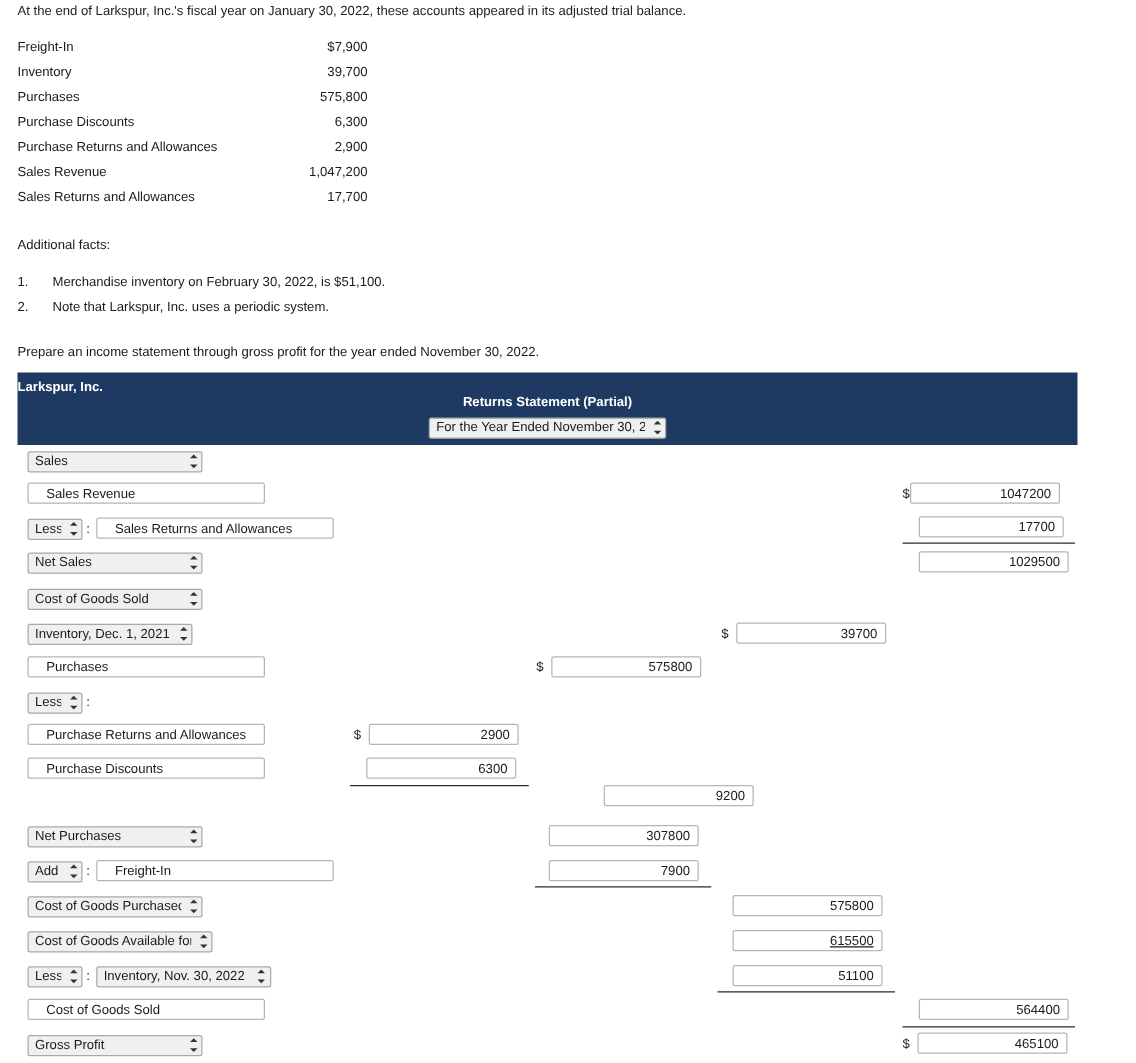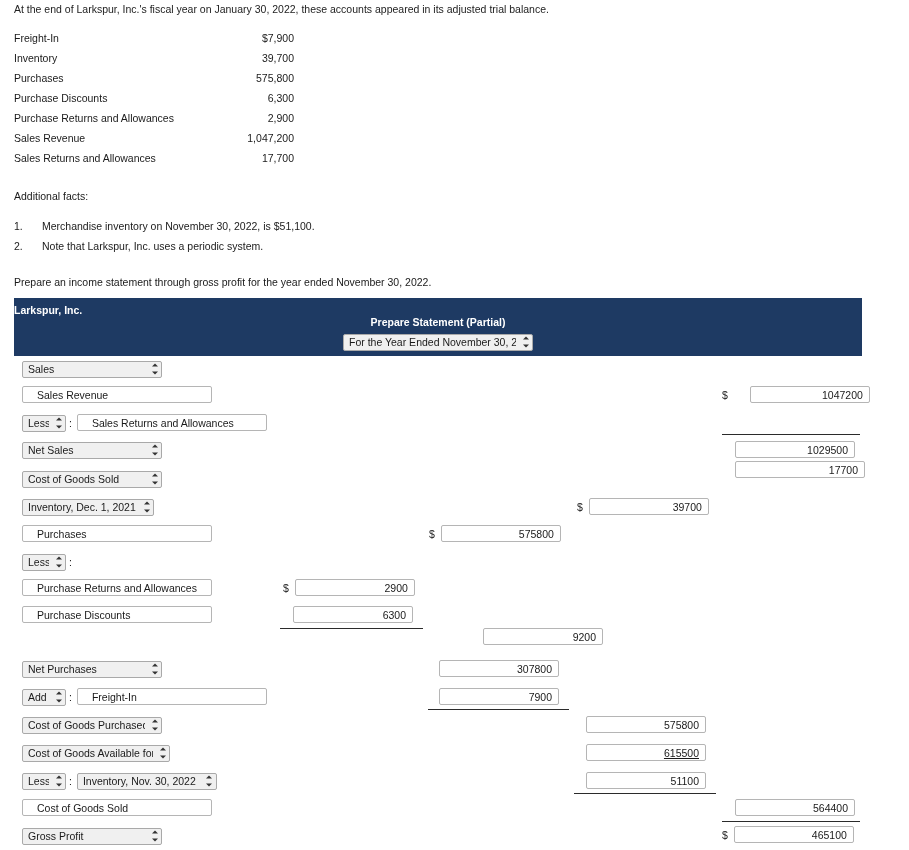--- a/index.html
+++ b/index.html
@@ -126,33 +126,33 @@
       <div class="tb-label">Sales Returns and Allowances</div>
       <div class="tb-amt">17,700</div>
     </div>
   </div>
 
   <div class="addl">Additional facts:</div>
 
   <div class="facts">
     <div class="fact">
       <div class="fact-num">1.</div>
-      <div class="fact-txt">Merchandise inventory on November 30, 2022, is $51,100.</div>
+      <div class="fact-txt">Merchandise inventory on February 30, 2022, is $51,100.</div>
     </div>
     <div class="fact">
       <div class="fact-num">2.</div>
       <div class="fact-txt">Note that Larkspur, Inc. uses a periodic system.</div>
     </div>
   </div>
 
   <div class="prepare">Prepare an income statement through gross profit for the year ended November 30, 2022.</div>
 
   <div class="band">
     <div class="band-title">Larkspur, Inc.</div>
-    <div class="band-sub">Prepare Statement (Partial)</div>
+    <div class="band-sub">Returns Statement (Partial)</div>
     <div class="band-select-wrap">
       <span class="sel-arrow-box">
         <select class="sel" style="width:190px;">
           <option>For the Year Ended November 30, 2022</option>
         </select>
         <span class="sel-arrow">
             <i class="up"></i>
             <i class="dn"></i>
           </span>
       </span>
@@ -169,38 +169,38 @@
           <i class="dn"></i>
         </span>
     </span>
   </div>
 
   <div class="row" style="left:22px; top:386px;">
     <input class="txt lbl" style="width: 190px;" value="Sales Revenue">
   </div>
   <div class="row" style="left:722px; top:386px;">
     <span class="dollar">$</span>
-    <input class="txt num" style="width: 120px; margin-left: 22px;" value="1047200">
+    <input class="txt num" style="width: 120px; margin-left: 0;" value="1047200">
   </div>
 
   <div class="row" style="left:22px; top:413px;">
     <span class="sel-arrow-box">
       <select class="sel" style="width:44px;">
         <option>Less</option>
       </select>
       <span class="sel-arrow">
           <i class="up"></i>
           <i class="dn"></i>
         </span>
     </span>
     <span class="colon">:</span>
     <input class="txt lbl" style="width: 190px;" value="Sales Returns and Allowances">
   </div>
   <div class="row" style="left:735px; top:413px;">
-    <input class="txt num" style="width: 130px; margin-top: 48px;" value="17700">
+    <input class="txt num" style="width: 116px;" value="17700">
   </div>
   <div class="ul-line" style="left:722px; top:434px; width:138px;"></div>
 
   <div class="row" style="left:22px; top:440px;">
     <span class="sel-arrow-box">
       <select class="sel" style="width:140px;">
         <option>Net Sales</option>
       </select>
       <span class="sel-arrow">
           <i class="up"></i>

